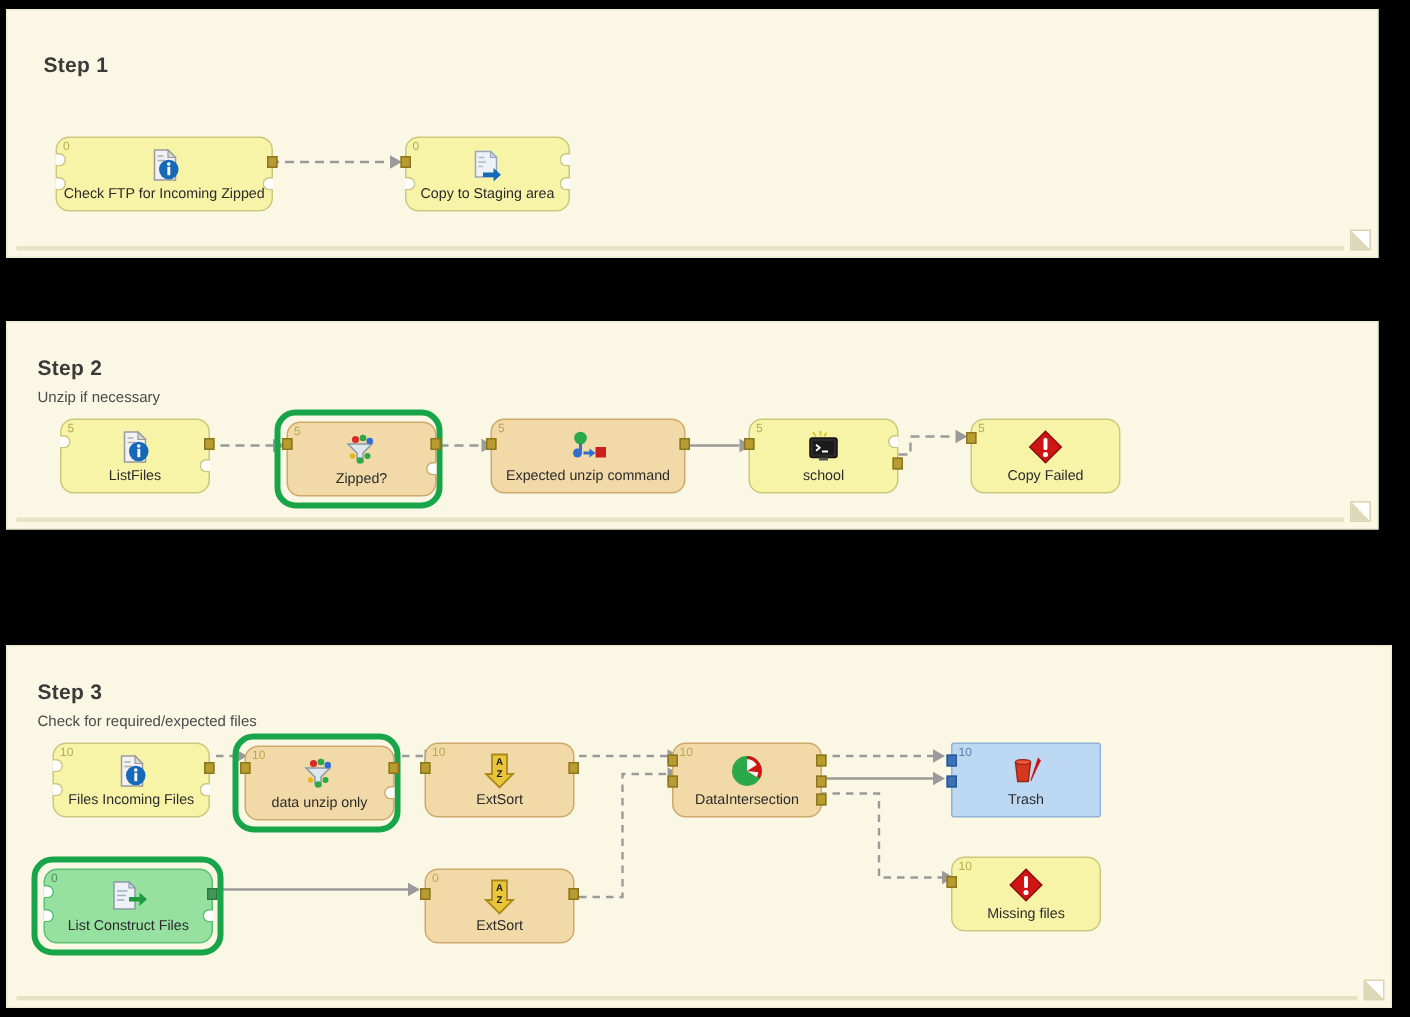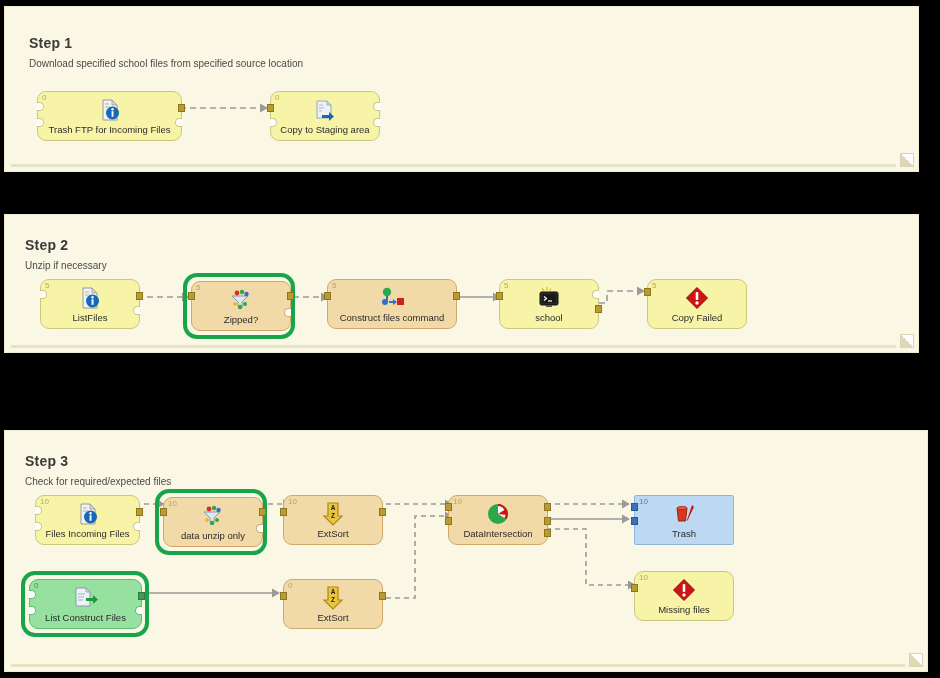--- a/index.html
+++ b/index.html
@@ -115,21 +115,20 @@
   .ico { display:block; }
 </style>
 </head>
 <body>
 
 <div id="stage">
 
   <div class="panel" style="left:4px; top:6px; width:915px; height:166px;">
     <div class="panel-inner">
       <div class="step-title" style="left:24px; top:28px;">Step 1</div>
-      <div class="step-sub" style="left:24px; top:51px;">Download specified school files from specified source location</div>
 
       <div class="wire" style="left:175px; top:94px;">
         <svg width="95" height="14" viewBox="0 0 95 14">
           <path d="M0,7 L80,7" stroke="#9a9a9a" stroke-width="1.6" fill="none" stroke-dasharray="6,4"></path>
           <path d="M80,2.5 L88,7 L80,11.5 Z" fill="#9a9a9a"></path>
         </svg>
       </div>
 
       <div class="node wide" style="left:32px; top:84px; width:145px;">
         <div class="num">0</div>
@@ -140,21 +139,21 @@
         <div class="glyph">
           <svg class="ico" width="24" height="24" viewBox="0 0 24 24">
             <path d="M5 2 h9 l5 5 v15 h-14 z" fill="#f2f2f2" stroke="#9a9a9a" stroke-width="1"></path>
             <path d="M14 2 l5 5 h-5 z" fill="#d8d8d8" stroke="#9a9a9a" stroke-width="0.8"></path>
             <path d="M7 6 h4 M7 9 h5" stroke="#b0b0b0" stroke-width="1"></path>
             <circle cx="14.5" cy="15" r="6.5" fill="#1669b8"></circle>
             <circle cx="14.5" cy="11.3" r="1.2" fill="#ffffff"></circle>
             <rect x="13.6" y="13.2" width="1.9" height="5.6" fill="#ffffff"></rect>
           </svg>
         </div>
-        <div class="label">Trash FTP for Incoming Files</div>
+        <div class="label">Check FTP for Incoming Zipped</div>
       </div>
 
       <div class="node" style="left:265px; top:84px; width:110px;">
         <div class="num">0</div>
         <div class="port in" style="top:12px;"></div>
         <div class="notch" style="top:26px;"></div>
         <div class="notch r" style="top:10px;"></div>
         <div class="notch r" style="top:26px;"></div>
         <div class="glyph">
           <svg class="ico" width="24" height="24" viewBox="0 0 24 24">
@@ -248,21 +247,21 @@
         <div class="glyph">
           <svg class="ico" width="26" height="22" viewBox="0 0 26 22">
             <circle cx="8" cy="5" r="4.2" fill="#2aa84a"></circle>
             <rect x="7" y="9" width="2" height="5" fill="#3a6fbf"></rect>
             <circle cx="6" cy="15" r="3" fill="#2f6fd0"></circle>
             <path d="M10 15 h6" stroke="#2f6fd0" stroke-width="2"></path>
             <path d="M14 12 l4 3 l-4 3 z" fill="#2f6fd0"></path>
             <rect x="18" y="11" width="7" height="7" fill="#cc2020"></rect>
           </svg>
         </div>
-        <div class="label">Construct files command</div>
+        <div class="label">Expected unzip command</div>
       </div>
 
       <div class="node" style="left:494px; top:64px;">
         <div class="num">5</div>
         <div class="port in" style="top:12px;"></div>
         <div class="notch r" style="top:10px;"></div>
         <div class="port out" style="top:25px;"></div>
         <div class="glyph">
           <svg class="ico" width="26" height="22" viewBox="0 0 26 22">
             <path d="M6 1 l2 3 M11 0 l0 3.5 M15 1.5 l-1.5 2.5" stroke="#d8c93a" stroke-width="1.4"></path>

